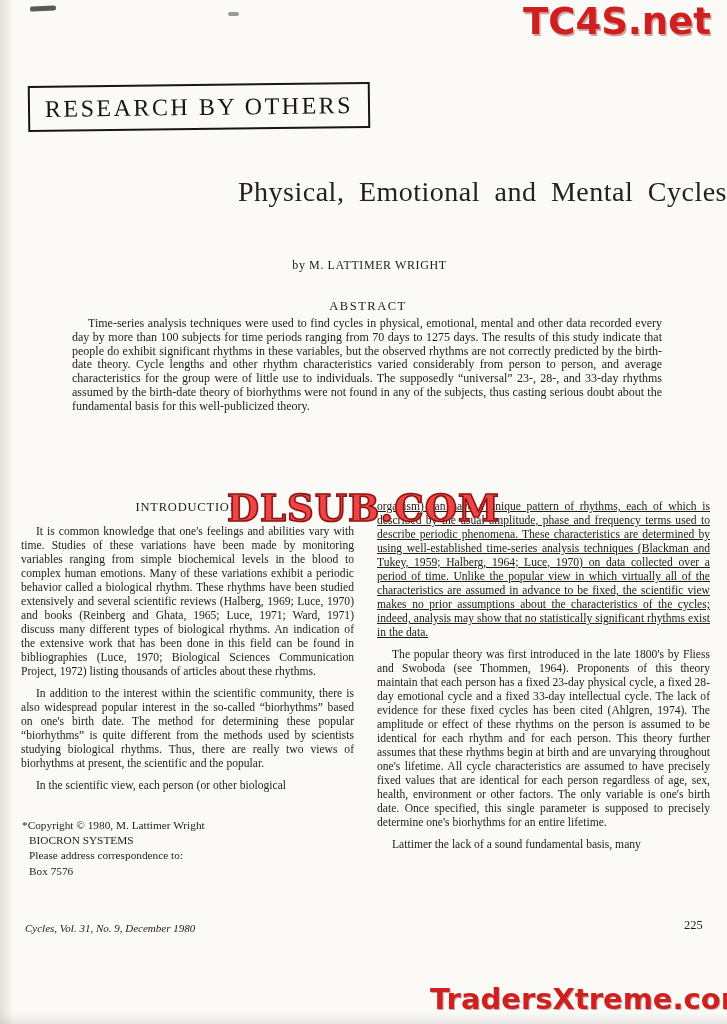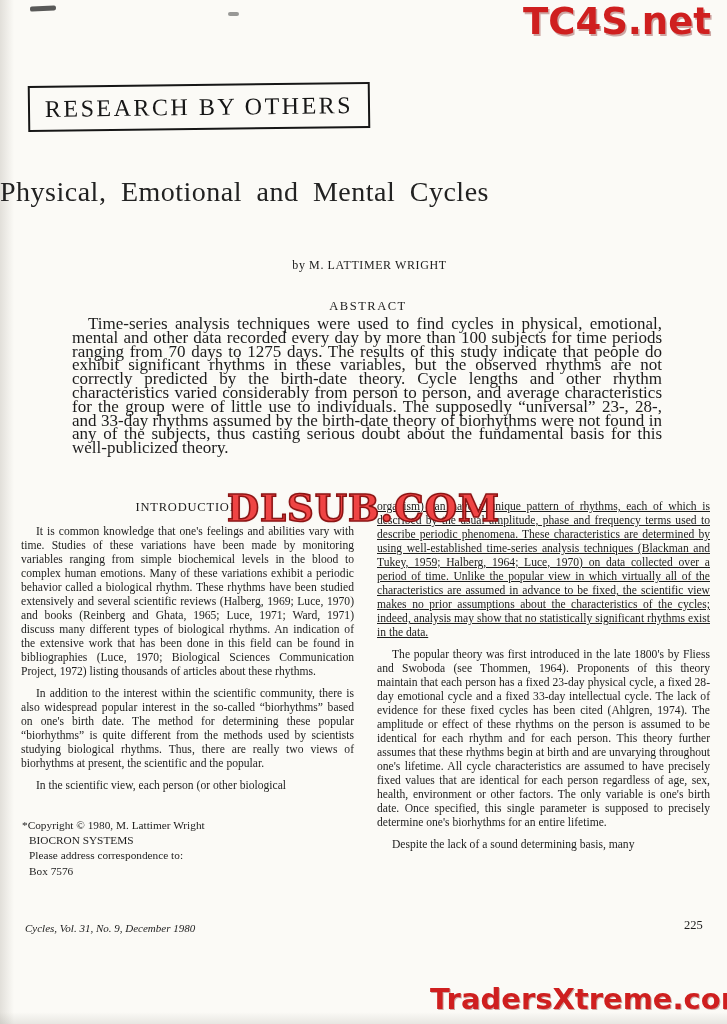--- a/index.html
+++ b/index.html
@@ -39,29 +39,29 @@
     color:var(--wm-red);text-shadow:1px 1px 0 rgba(120,10,10,.35);}
 
   
   .research-box{position:absolute;left:28px;top:84px;width:338px;height:42px;
     border:2.5px solid #161616;display:flex;align-items:center;justify-content:center;
     transform:rotate(-0.7deg);background:transparent;}
   .research-box span{font-size:24px;letter-spacing:2.5px;color:#161616;}
 
   
   .title{position:absolute;left:0;right:0;top:176px;margin:0;
-    text-align:left;font-weight:normal;font-size:28px;
+    text-align:right;font-weight:normal;font-size:28px;
     letter-spacing:.5px;word-spacing:7px;color:#222;}
   .byline{position:absolute;left:12px;right:0;top:258px;text-align:center;
     font-size:12px;letter-spacing:.6px;}
   .abstract-heading{position:absolute;left:0;right:0;top:299px;text-align:center;
     font-size:12.5px;letter-spacing:1.5px;padding-left:9px;}
 
   .abstract{position:absolute;left:72px;top:317px;width:590px;margin:0;
-    font-size:17px;line-height:13.8px;text-align:justify;text-indent:16px;}
+    font-size:12px;line-height:13.8px;text-align:justify;text-indent:16px;}
 
   
   .col{position:absolute;top:472px;width:333px;margin-top:28px;}
   .col-left{left:21px;}
   .col-right{left:377px;}
   .col-heading{text-align:center;font-size:12.5px;letter-spacing:.8px;margin:0 0 10px 0;}
   .body-p{font-size:11.6px;line-height:14px;margin:0 0 8px 0;
     text-align:justify;text-indent:15px;}
   .body-p.no-indent{text-indent:0;text-decoration:underline;}
   .body-p.last{margin-bottom:0;}
@@ -99,21 +99,21 @@
   <div class="col col-left">
     <div class="col-heading">INTRODUCTION</div>
     <p class="body-p">It is common knowledge that one's feelings and abilities vary with time. Studies of these variations have been made by monitoring variables ranging from simple biochemical levels in the blood to complex human emotions. Many of these variations exhibit a periodic behavior called a biological rhythm. These rhythms have been studied extensively and several scientific reviews (Halberg, 1969; Luce, 1970) and books (Reinberg and Ghata, 1965; Luce, 1971; Ward, 1971) discuss many different types of biological rhythms. An indication of the extensive work that has been done in this field can be found in bibliographies (Luce, 1970; Biological Sciences Communication Project, 1972) listing thousands of articles about these rhythms.</p>
     <p class="body-p">In addition to the interest within the scientific community, there is also widespread popular interest in the so-called “biorhythms” based on one's birth date. The method for determining these popular “biorhythms” is quite different from the methods used by scientists studying biological rhythms. Thus, there are really two views of biorhythms at present, the scientific and the popular.</p>
     <p class="body-p last">In the scientific view, each person (or other biological</p>
   </div>
 
   <div class="col col-right">
     <p class="body-p no-indent">organism) can have a unique pattern of rhythms, each of which is described by the usual amplitude, phase and frequency terms used to describe periodic phenomena. These characteristics are determined by using well-established time-series analysis techniques (Blackman and Tukey, 1959; Halberg, 1964; Luce, 1970) on data collected over a period of time. Unlike the popular view in which virtually all of the characteristics are assumed in advance to be fixed, the scientific view makes no prior assumptions about the characteristics of the cycles; indeed, analysis may show that no statistically significant rhythms exist in the data.</p>
     <p class="body-p">The popular theory was first introduced in the late 1800's by Fliess and Swoboda (see Thommen, 1964). Proponents of this theory maintain that each person has a fixed 23-day physical cycle, a fixed 28-day emotional cycle and a fixed 33-day intellectual cycle. The lack of evidence for these fixed cycles has been cited (Ahlgren, 1974). The amplitude or effect of these rhythms on the person is assumed to be identical for each rhythm and for each person. This theory further assumes that these rhythms begin at birth and are unvarying throughout one's lifetime. All cycle characteristics are assumed to have precisely fixed values that are identical for each person regardless of age, sex, health, environment or other factors. The only variable is one's birth date. Once specified, this single parameter is supposed to precisely determine one's biorhythms for an entire lifetime.</p>
-    <p class="body-p last">Despite the lack of a sound determining basis, many</p>
+    <p class="body-p last">Lattimer the lack of a sound fundamental basis, many</p>
   </div>
 
   <div class="footnote">
     <div class="fn-line">*Copyright © 1980, M. Lattimer Wright</div>
     <div class="fn-line fn-indent">BIOCRON SYSTEMS</div>
     <div class="fn-line fn-indent">Please address correspondence to:</div>
     <div class="fn-line fn-indent">Box 7576</div>
   </div>
 
   <div class="wm-center">DLSUB.COM</div>

